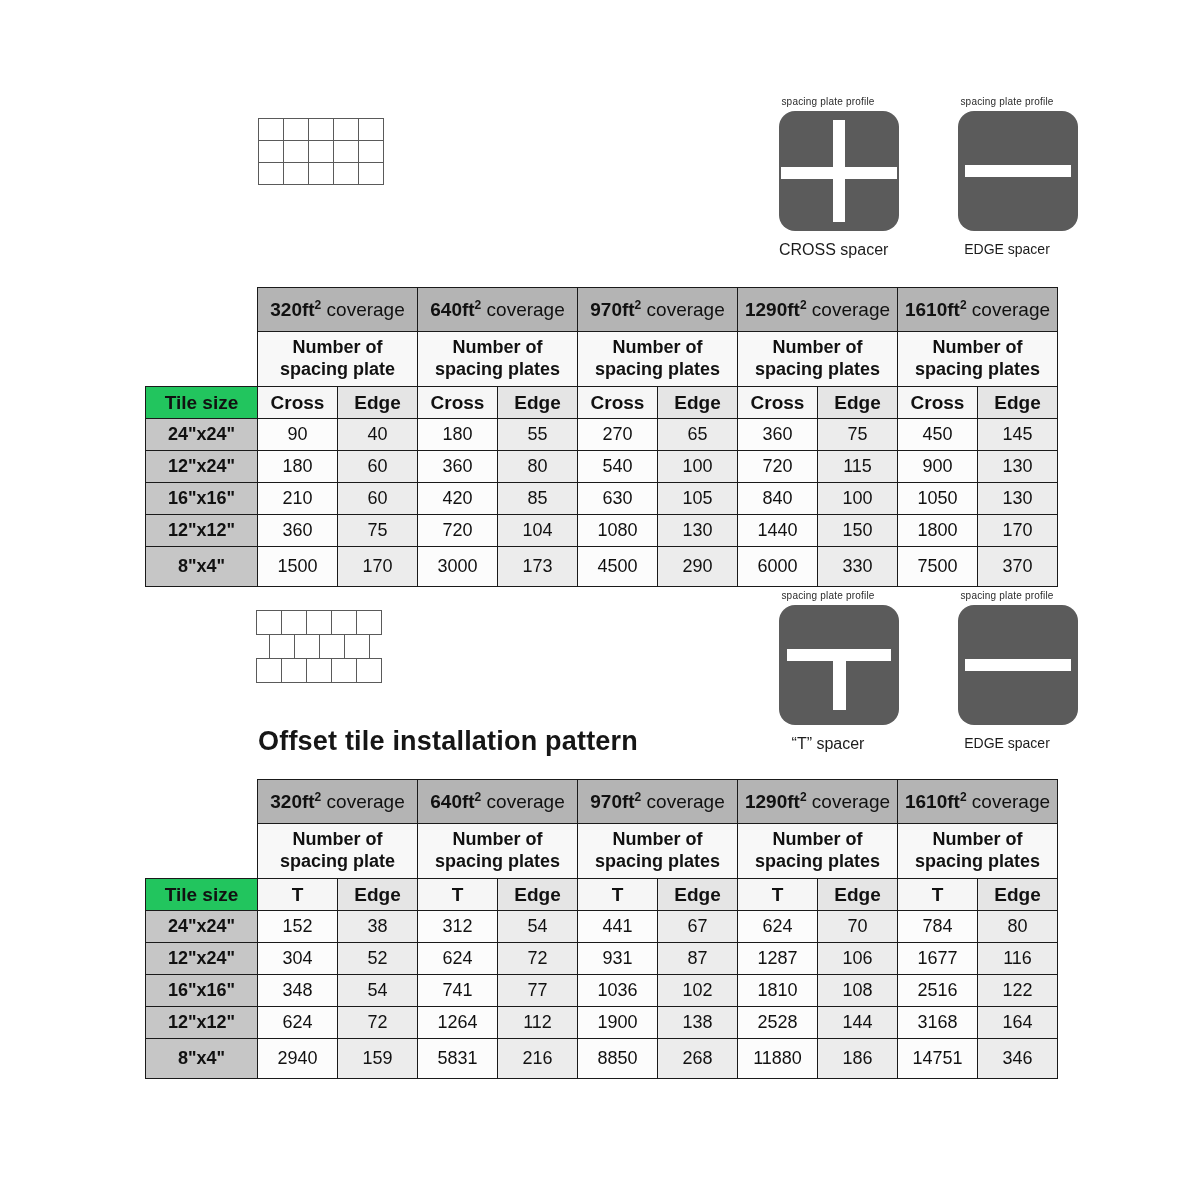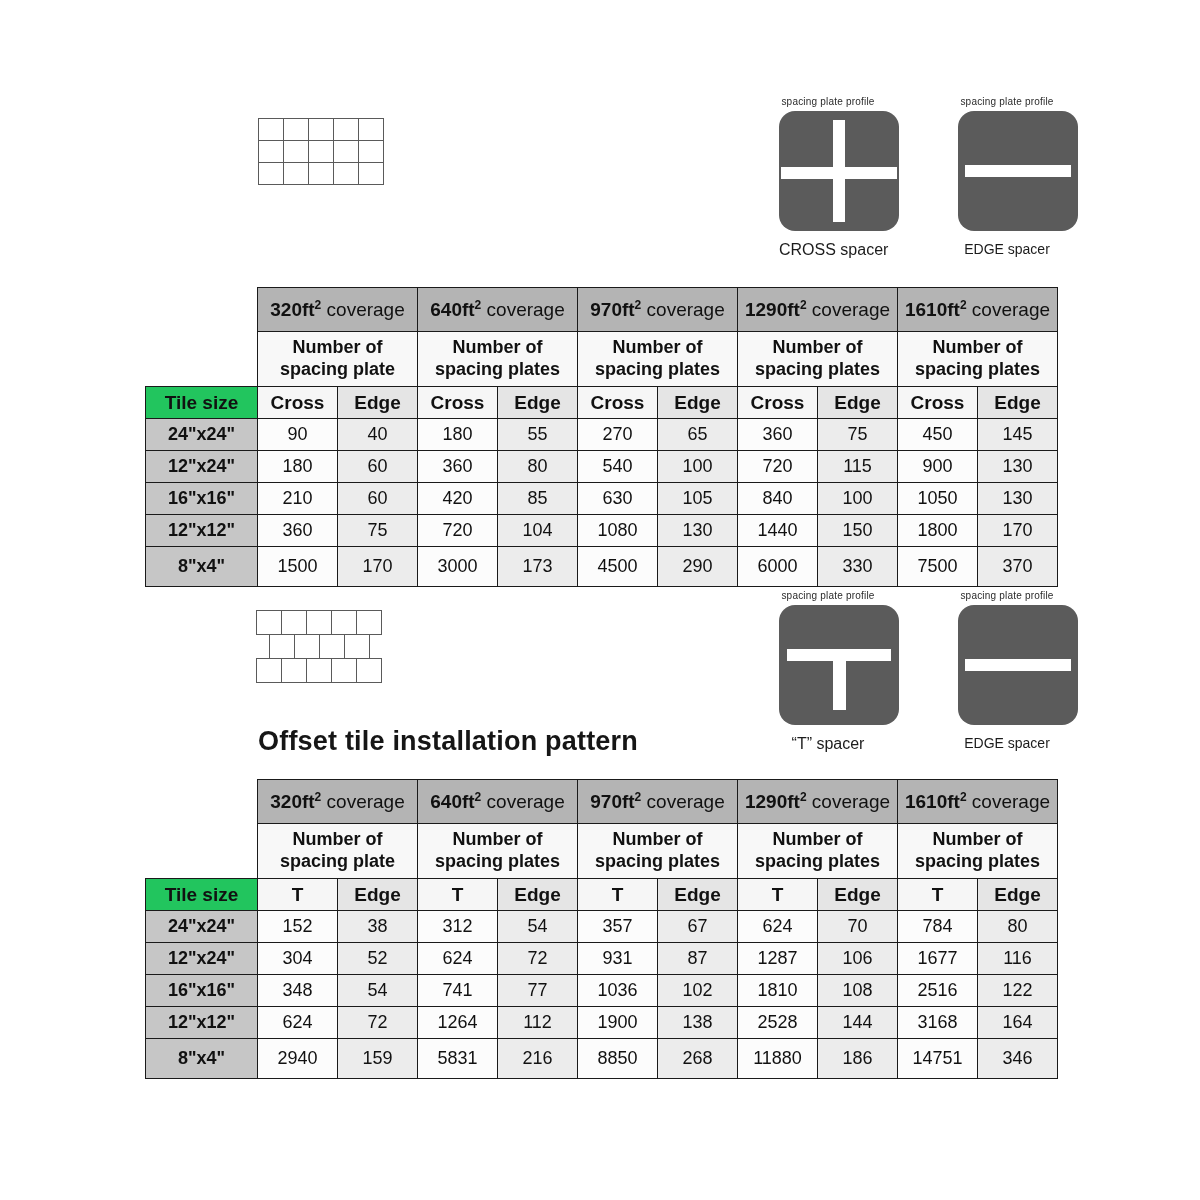--- a/index.html
+++ b/index.html
@@ -334,21 +334,21 @@
             <th class="sube edge-r">Edge</th>
           </tr>
         </thead>
         <tbody>
           <tr>
             <th class="rlabel edge-l">24"x24"</th>
             <td class="c gstart">152</td>
             <td class="e">38</td>
             <td class="c gstart">312</td>
             <td class="e">54</td>
-            <td class="c gstart">357</td>
+            <td class="c gstart">441</td>
             <td class="e">67</td>
             <td class="c gstart">624</td>
             <td class="e">70</td>
             <td class="c gstart">784</td>
             <td class="e edge-r">80</td>
           </tr>
           <tr>
             <th class="rlabel edge-l">12"x24"</th>
             <td class="c gstart">304</td>
             <td class="e">52</td>

